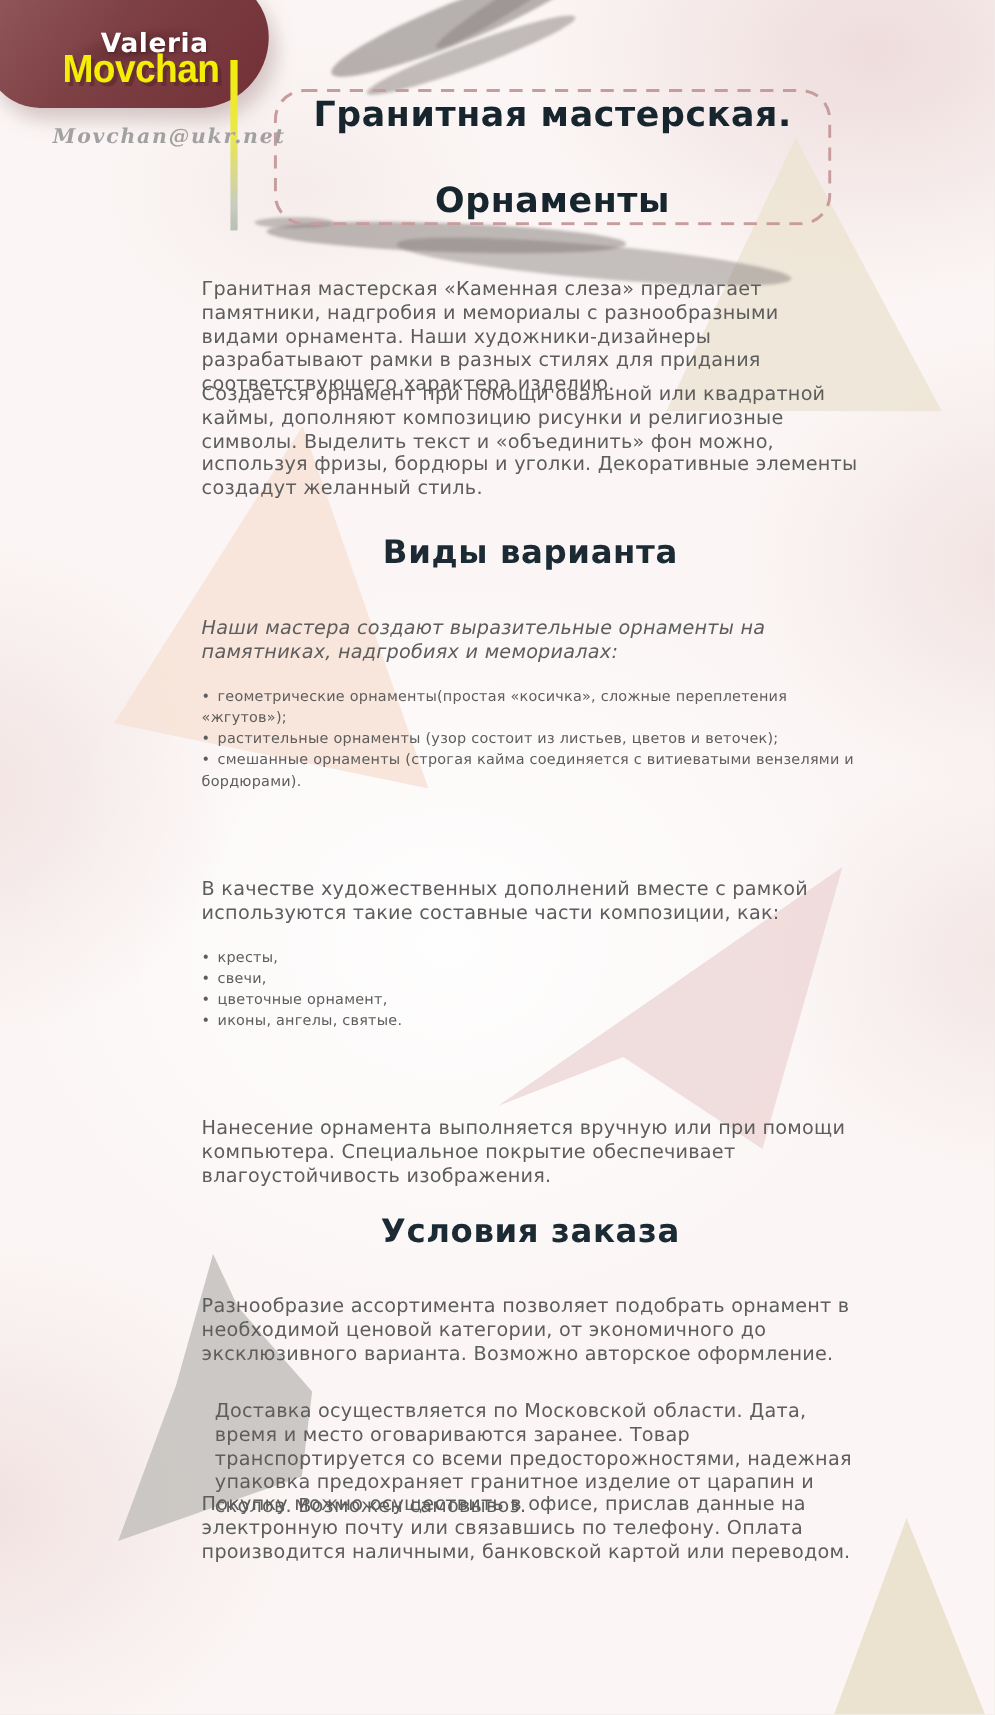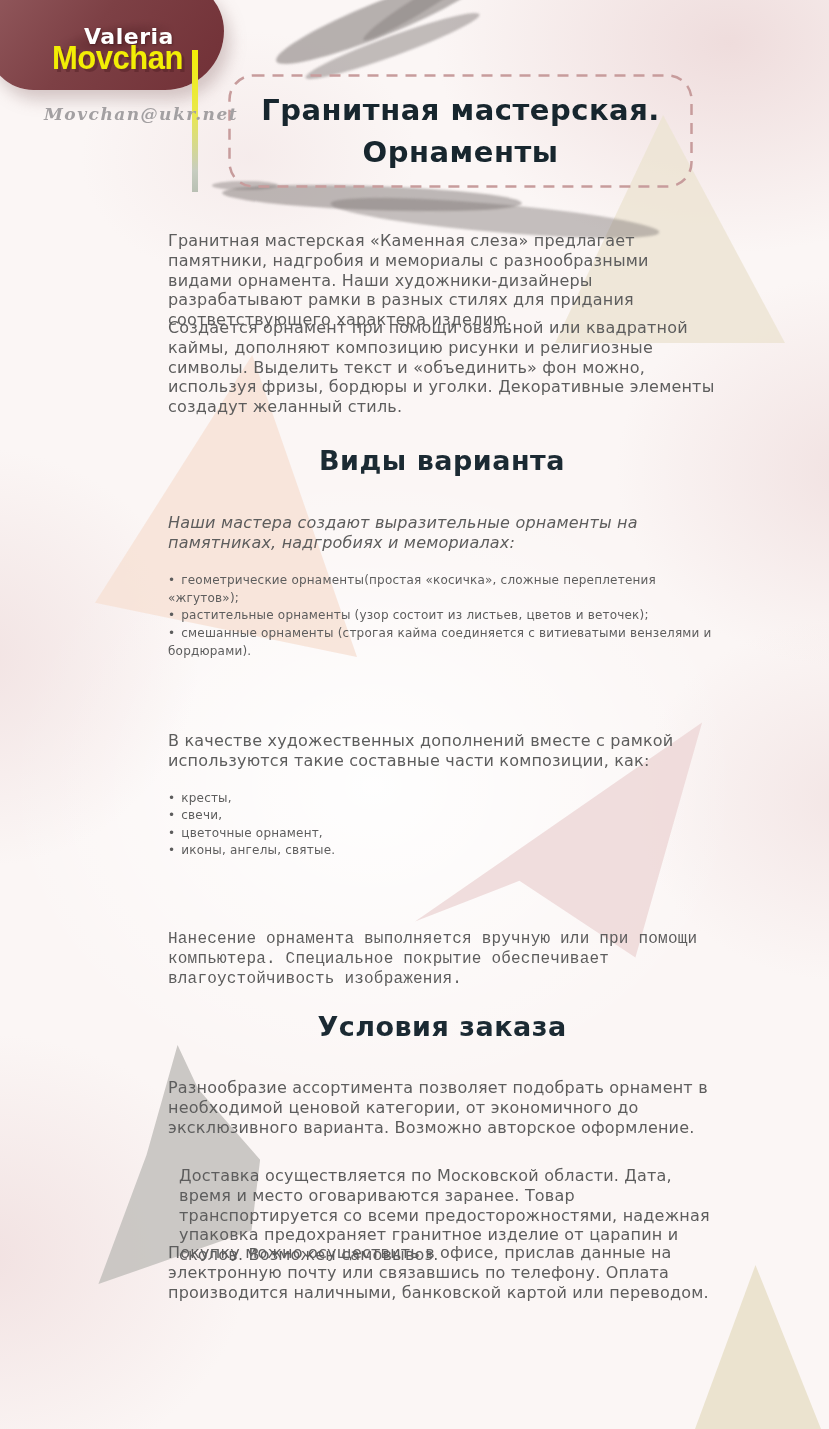--- a/index.html
+++ b/index.html
@@ -78,21 +78,21 @@
     text-shadow:3px 3px 0 rgba(80,30,35,.45);
   }
   .brand-email{
     position:absolute;left:44px;top:104px;z-index:5;
     font-family:"DejaVu Serif",serif;font-style:italic;font-weight:600;
     color:#a3a0a2;font-size:17px;letter-spacing:1.5px;
   }
   
   .title-box{
     position:absolute;left:228px;top:74px;width:465px;height:114px;z-index:4;
-    display:flex;flex-direction:column;align-items:center;justify-content:center;
+    display:flex;flex-direction:column;align-items:center;justify-content:space-between;
   }
   .title-box svg{position:absolute;left:0;top:0;}
   .title-line{
     position:relative;color:#17262e;font-weight:700;font-size:29px;
     line-height:1.45;letter-spacing:.5px;text-align:center;z-index:2;
   }
   
   .content{position:absolute;left:168px;top:0;width:548px;z-index:6;}
   .block{position:absolute;left:0;width:100%;}
   .para{color:#5d5d5d;font-size:16px;line-height:1.24;letter-spacing:.2px;}
@@ -156,21 +156,21 @@
 
     <p class="block para" style="top:731px;margin:0;">В качестве художественных дополнений вместе с рамкой используются такие составные части композиции, как:</p>
 
     <ul class="block plain parts" style="top:790px;">
       <li><span class="bullet">•</span><span>кресты,</span></li>
       <li><span class="bullet">•</span><span>свечи,</span></li>
       <li><span class="bullet">•</span><span>цветочные орнамент,</span></li>
       <li><span class="bullet">•</span><span>иконы, ангелы, святые.</span></li>
     </ul>
 
-    <p class="block para" style="top:930px;margin:0;font-family:Liberation Mono, monospace;">Нанесение орнамента выполняется вручную или при помощи компьютера. Специальное покрытие обеспечивает влагоустойчивость изображения.</p>
+    <p class="block para" style="top:930px;margin:0;">Нанесение орнамента выполняется вручную или при помощи компьютера. Специальное покрытие обеспечивает влагоустойчивость изображения.</p>
 
     <h2 class="block heading" style="top:1011px;">Условия заказа</h2>
 
     <p class="block para" style="top:1078px;margin:0;">Разнообразие ассортимента позволяет подобрать орнамент в необходимой ценовой категории, от экономичного до эксклюзивного варианта. Возможно авторское оформление.</p>
     <p class="block para" style="top:1155px;margin:11px;">Доставка осуществляется по Московской области. Дата, время и место оговариваются заранее. Товар транспортируется со всеми предосторожностями, надежная упаковка предохраняет гранитное изделие от царапин и сколов. Возможен самовывоз.</p>
     <p class="block para" style="top:1243px;margin:0;">Покупку можно осуществить в офисе, прислав данные на электронную почту или связавшись по телефону. Оплата производится наличными, банковской картой или переводом.</p>
 
   </div>
 </div>
 

